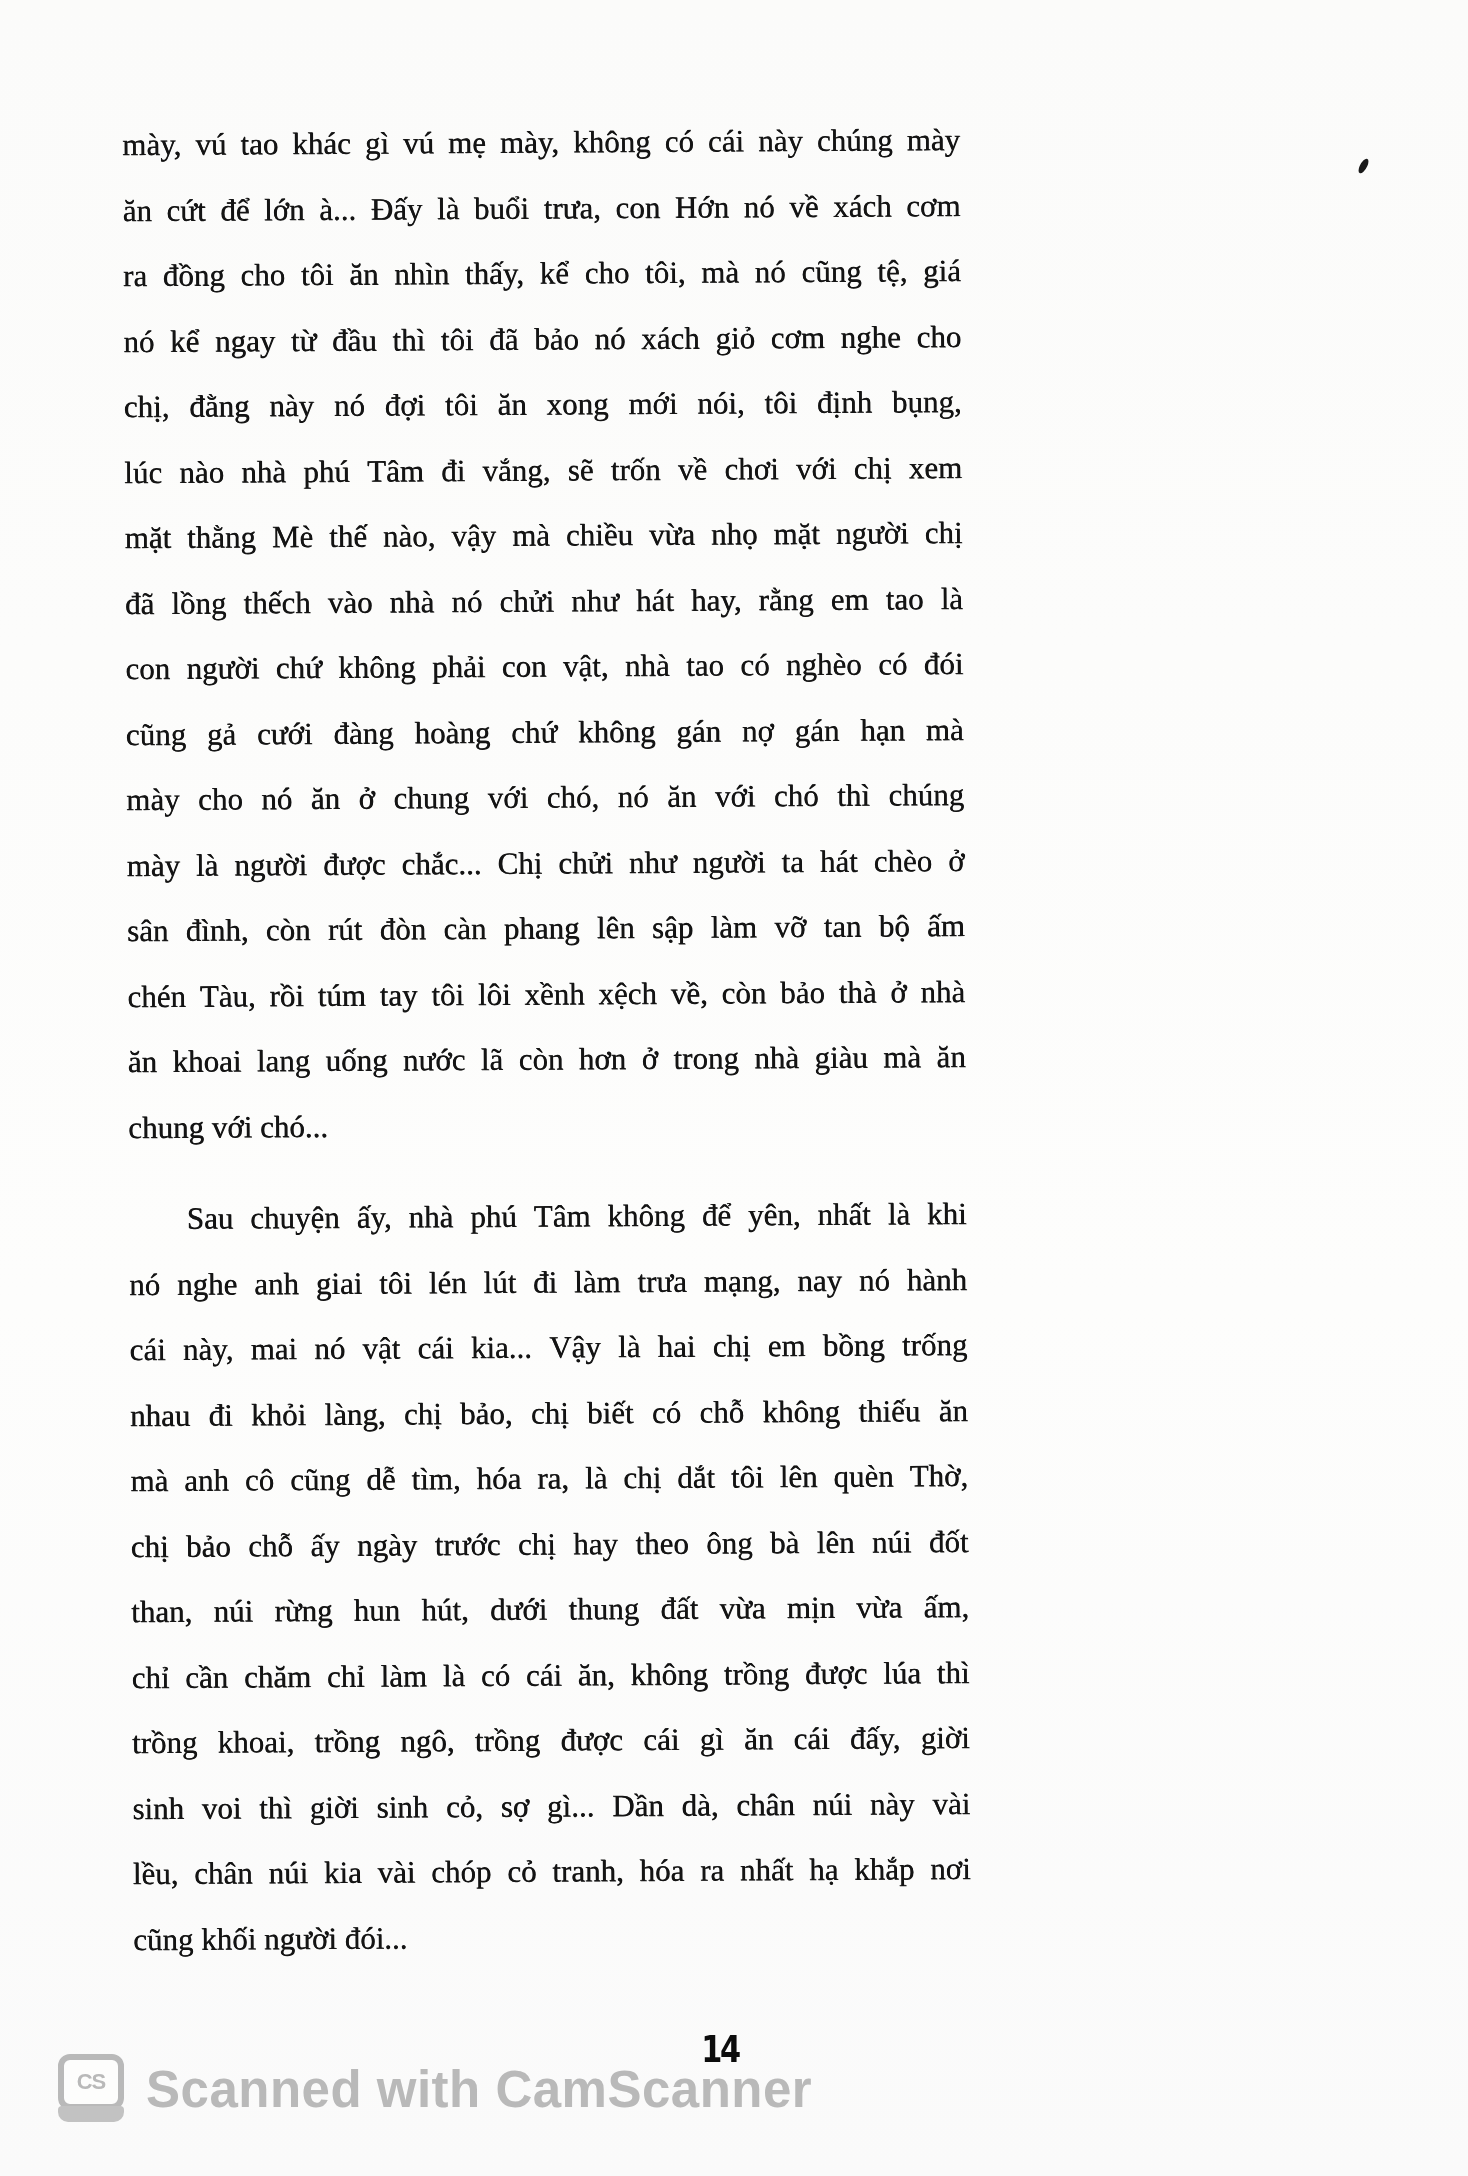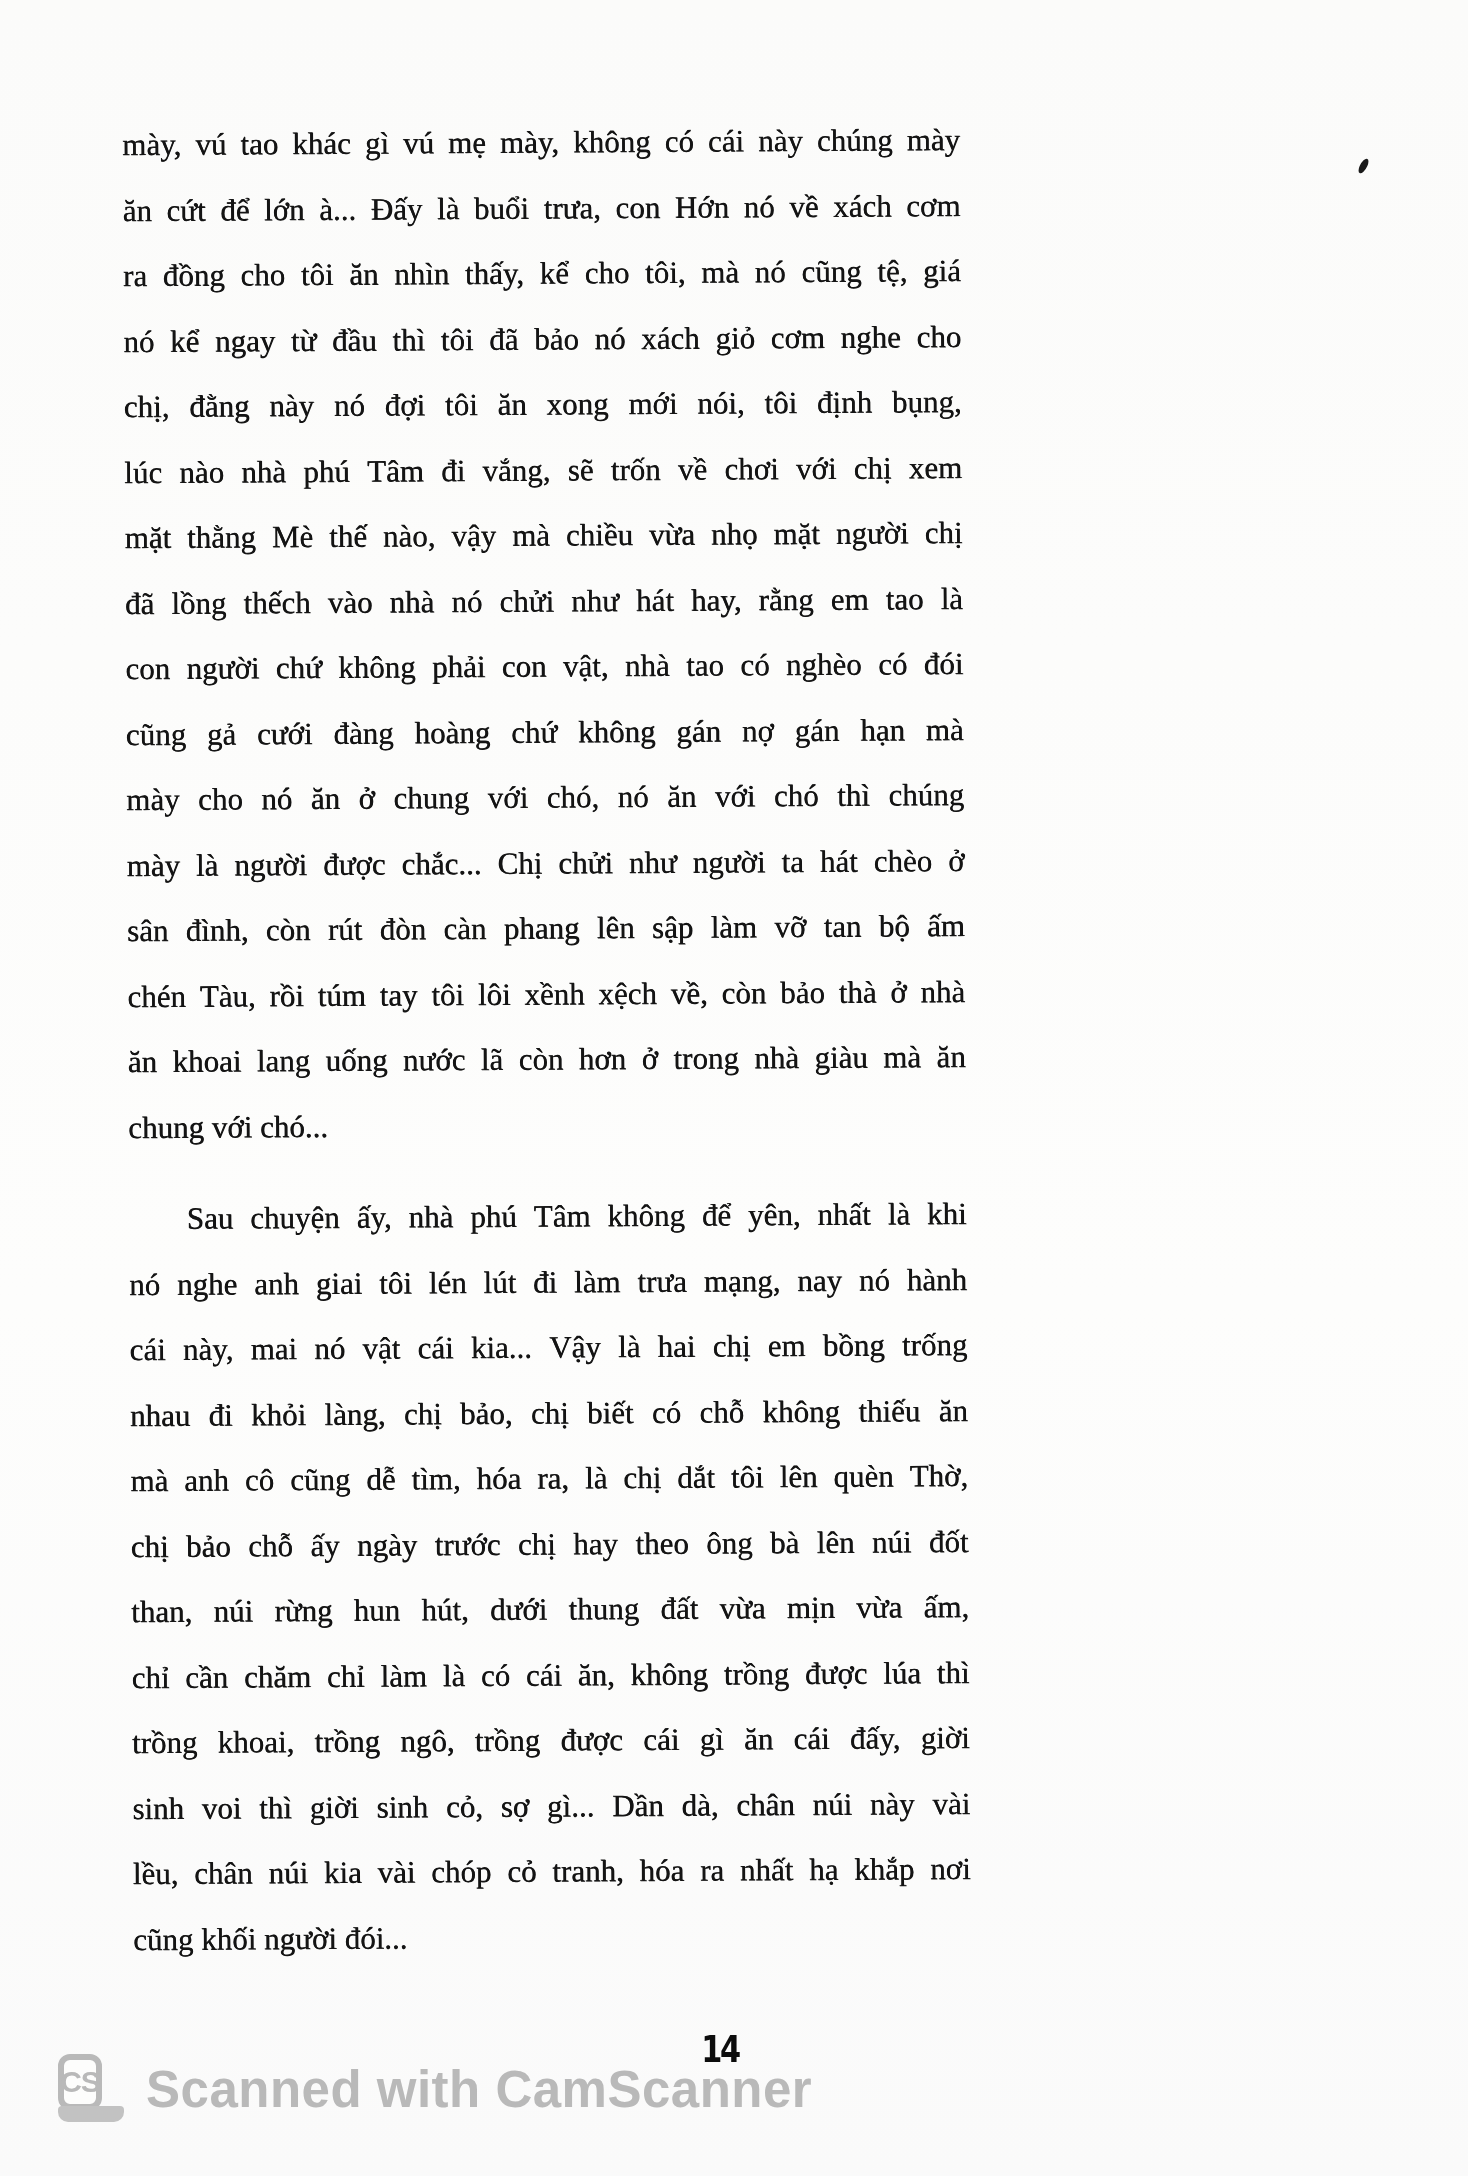--- a/index.html
+++ b/index.html
@@ -81,31 +81,31 @@
   }
   .cs-logo {
     width: 66px;
     height: 70px;
     margin-right: 22px;
     display: flex;
     flex-direction: column;
   }
   .cs-logo-box {
     box-sizing: border-box;
-    width: 44px;
+    width: 66px;
     height: 56px;
     border: 6px solid #b9b9b9;
     border-radius: 12px;
     background: #fdfdfc;
     display: flex;
     align-items: center;
     justify-content: center;
     font-family: "Liberation Sans", sans-serif;
     font-weight: bold;
-    font-size: 30px;
+    font-size: 22px;
     letter-spacing: -1px;
     color: #b9b9b9;
   }
   .cs-logo-base {
     width: 66px;
     height: 16px;
     margin-top: -4px;
     background: #c2c2c2;
     border-radius: 4px 4px 10px 10px;
   }

